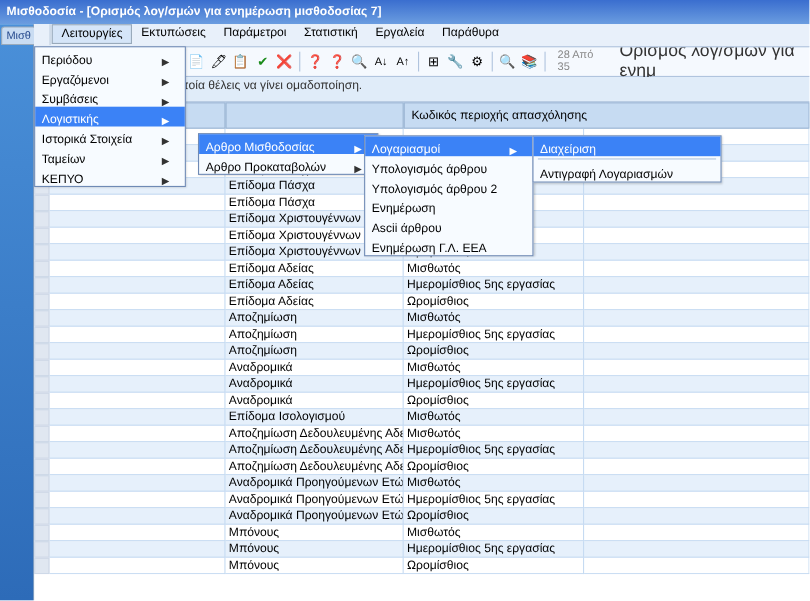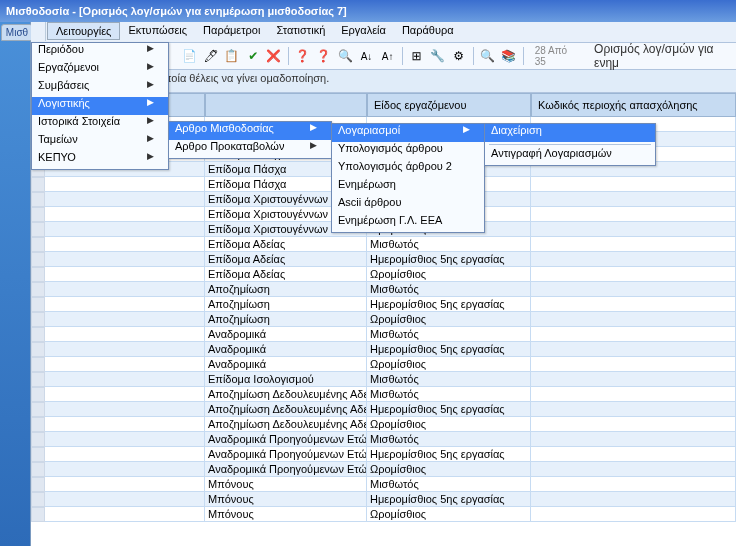--- a/index.html
+++ b/index.html
@@ -10,48 +10,48 @@
 .right-pane{flex:1;display:flex;flex-direction:column}
 .menu-bar{background:#e8f0fa;border-bottom:1px solid #b0c4de;height:20px;display:flex;align-items:flex-start;padding:0 2px;position:relative}
 .menu-bar .mi{padding:2px 8px;cursor:default}
 .menu-bar .mi.first{border:1px solid #9ab;background:#d5e5f8}
 .icon-tb{position:absolute;left:0;top:0;width:14px;height:19px;background:#e8f0fa;border-right:1px solid #bcd}
 .toolbar{background:#f5f9fe;border-bottom:1px solid #b0c4de;height:26px;display:flex;align-items:center;padding:0 4px;gap:3px}
 .tb-btn{width:18px;height:18px;border:1px solid transparent;border-radius:2px;display:flex;align-items:center;justify-content:center;font-size:12px}
 .tb-sep{width:1px;height:18px;background:#b0c4de;margin:0 2px}
 .tb-spacer{width:160px}
 .status-txt{color:#888;font-size:10px;padding:0 6px}
-.right-label{font-size:12px;color:#333;padding:0 6px}
+.right-label{font-size:16px;color:#333;padding:0 6px}
 .grp-bar{background:#e0ecf9;border-bottom:1px solid #b0c4de;height:18px;padding:2px 6px;color:#333}
 .hdr-row{display:flex;background:#c6dbf2;height:24px}
 .hdr-cell{border:1px solid #9bb5d3;padding:3px 6px;display:flex;align-items:center;box-sizing:border-box;overflow:hidden;white-space:nowrap}
 .hdr-cell.corner{width:14px;background:#c6dbf2}
 .hdr-cell.c1{width:160px}
 .hdr-cell.c2{width:162px}
 .hdr-cell.c3{width:164px}
 .hdr-cell.c4{flex:1}
 .grid{overflow:hidden}
 .grow{display:flex;height:15px}
 .grow.alt{background:#e6f0fb}
 .gcell{border-right:1px solid #c6dbf2;border-bottom:1px solid #c6dbf2;padding:0 3px;box-sizing:border-box;overflow:hidden;white-space:nowrap;display:flex;align-items:center}
 .gcell.gutter{width:14px;background:#e0e7f1;border:1px solid #cdd8e7}
 .gcell.c1{width:160px}
 .gcell.c2{width:162px}
 .gcell.c3{width:164px}
 .gcell.c4{flex:1}
 
 .menu{position:absolute;background:#f7fbff;border:1px solid #6f8ab5;box-shadow:1px 1px 2px rgba(0,0,0,.2);z-index:10}
-.menu .row{display:flex;align-items:flex-start;height:18px;padding:0 14px 0 6px;font-size:11px}
+.menu .row{display:flex;align-items:flex-end;height:18px;padding:0 14px 0 6px;font-size:11px}
 .menu .row .lbl{flex:1}
 .menu .row .arw{font-size:9px;color:#333}
 .menu .row.hi{background:#3b82f6;color:#fff}
 .menu .row.hi .arw{color:#fff}
 .menu .sep{height:1px;background:#b0c4de;margin:2px 4px}
 #menu1{left:31px;top:42px;width:136px}
-#menu2{left:168px;top:121px;width:162px}
+#menu2{left:180px;top:121px;width:162px}
 #menu3{left:331px;top:123px;width:152px}
 #menu4{left:484px;top:123px;width:170px}
 </style>
 </head>
 <body>
 
 <div class="title-bar">
   <span>Μισθοδοσία - [Ορισμός λογ/σμών για ενημέρωση μισθοδοσίας 7]</span>
 </div>
 
@@ -96,21 +96,20 @@
       <span style="flex:1"></span>
       <span class="right-label">Ορισμός λογ/σμών για ενημ</span>
     </div>
 
     <div class="grp-bar">Σύρε εδώ τη στήλη στην οποία θέλεις να γίνει ομαδοποίηση.</div>
 
     <div class="hdr-row">
       <div class="hdr-cell corner"></div>
       <div class="hdr-cell c1">Είδος περιόδου</div>
       <div class="hdr-cell c2"></div>
-      <div class="hdr-cell c3">Είδος εργαζόμενου</div>
       <div class="hdr-cell c4">Κωδικός περιοχής απασχόλησης</div>
     </div>
 
     <div class="grid" id="grid">
         <div class="grow">
           <div class="gcell gutter"></div>
           <div class="gcell c1"></div>
           <div class="gcell c2"></div>
           <div class="gcell c3"></div>
           <div class="gcell c4"></div>

